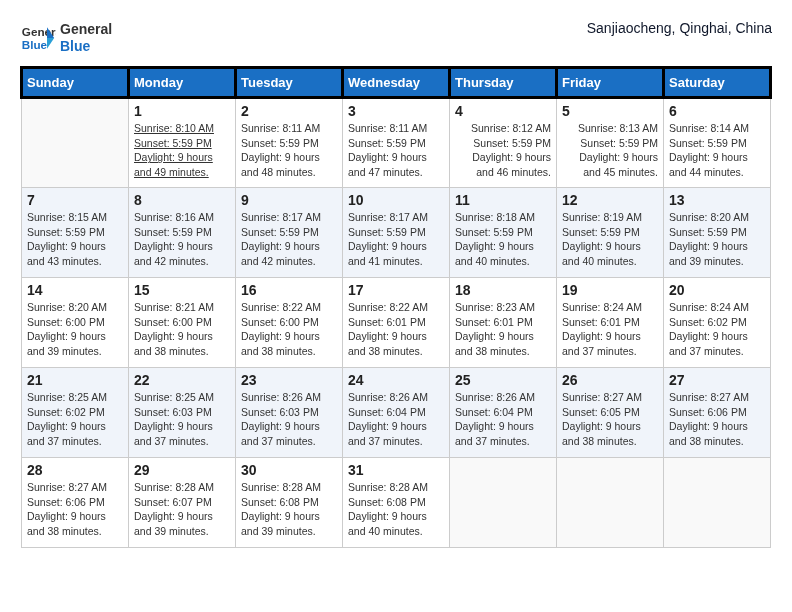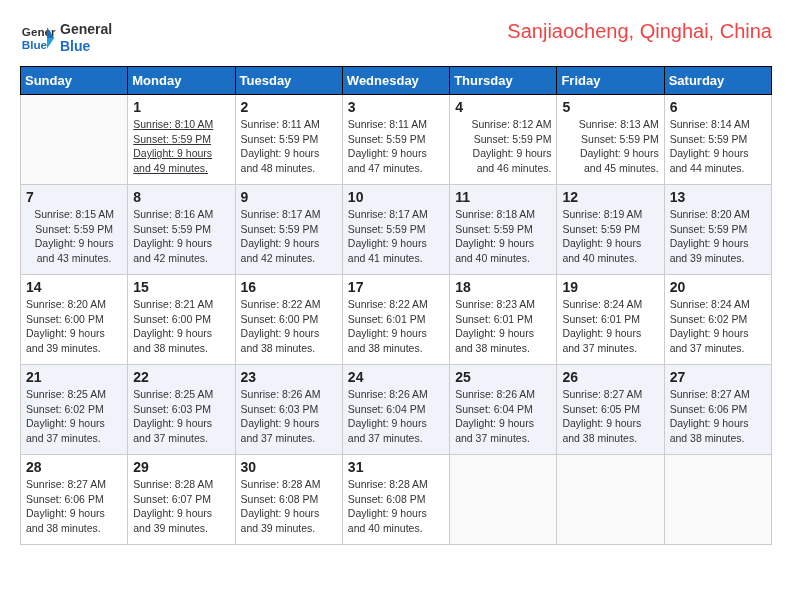--- a/index.html
+++ b/index.html
@@ -27,36 +27,36 @@
     }
     .title-section {
       text-align: right;
     }
     .main-title {
       font-size: 32px;
       font-weight: bold;
       color: #222;
     }
     .subtitle {
-      font-size: 20px;
-      color: #ef4444;
+      font-size: 14px;
+      color: #0f172a;
     }
     .calendar-table {
       width: 100%;
       border-collapse: collapse;
       font-size: 11px;
     }
     .calendar-table th {
       background: #1a6fc4;
       color: #fff;
       padding: 6px 4px;
       text-align: left;
       font-size: 13px;
       font-weight: bold;
-      border: 1px solid #000000;
+      border: 3px solid #000000;
     }
     .calendar-table td {
       border: 1px solid #ccc;
       padding: 4px 5px;
       vertical-align: top;
       height: 90px;
       width: calc(100% / 7);
     }
     .cell-day {
       font-size: 14px;
@@ -152,21 +152,21 @@
           <span class="cell-day">6</span>
           <div class="cell-info" style="white-space: pre-line;">Sunrise: 8:14 AM
 Sunset: 5:59 PM
 Daylight: 9 hours
 and 44 minutes.</div>
         </td>
       </tr>
       <tr class="row-alt">
         <td>
           <span class="cell-day">7</span>
-          <div class="cell-info" style="white-space: pre-line; text-align: center;">Sunrise: 8:15 AM
+          <div class="cell-info" style="white-space: pre-line;">Sunrise: 8:15 AM
 Sunset: 5:59 PM
 Daylight: 9 hours
 and 43 minutes.</div>
         </td>
         <td>
           <span class="cell-day">8</span>
           <div class="cell-info" style="white-space: pre-line;">Sunrise: 8:16 AM
 Sunset: 5:59 PM
 Daylight: 9 hours
 and 42 minutes.</div>

